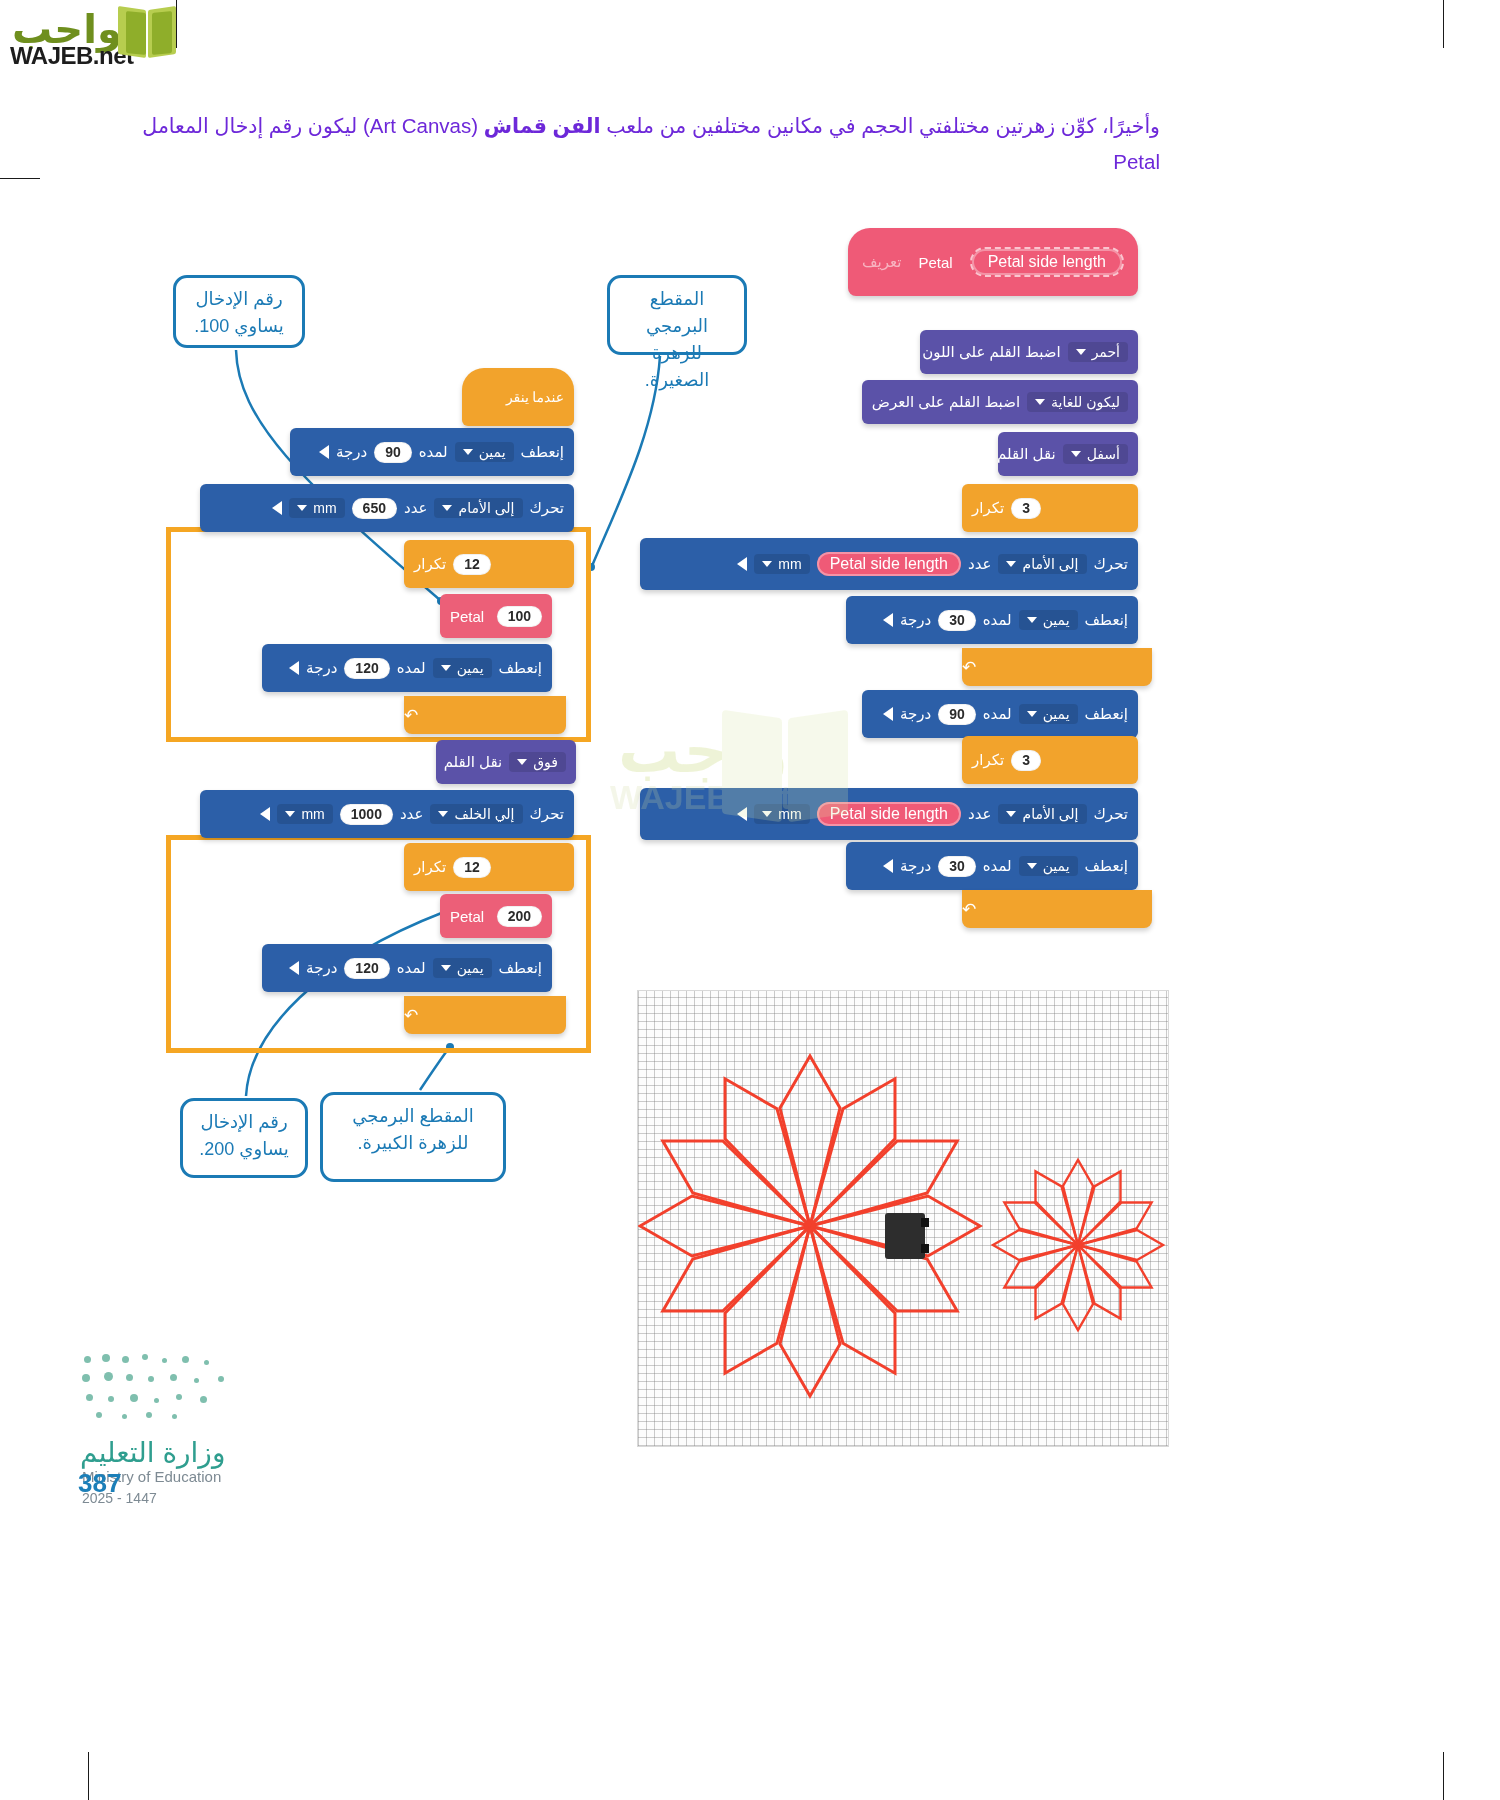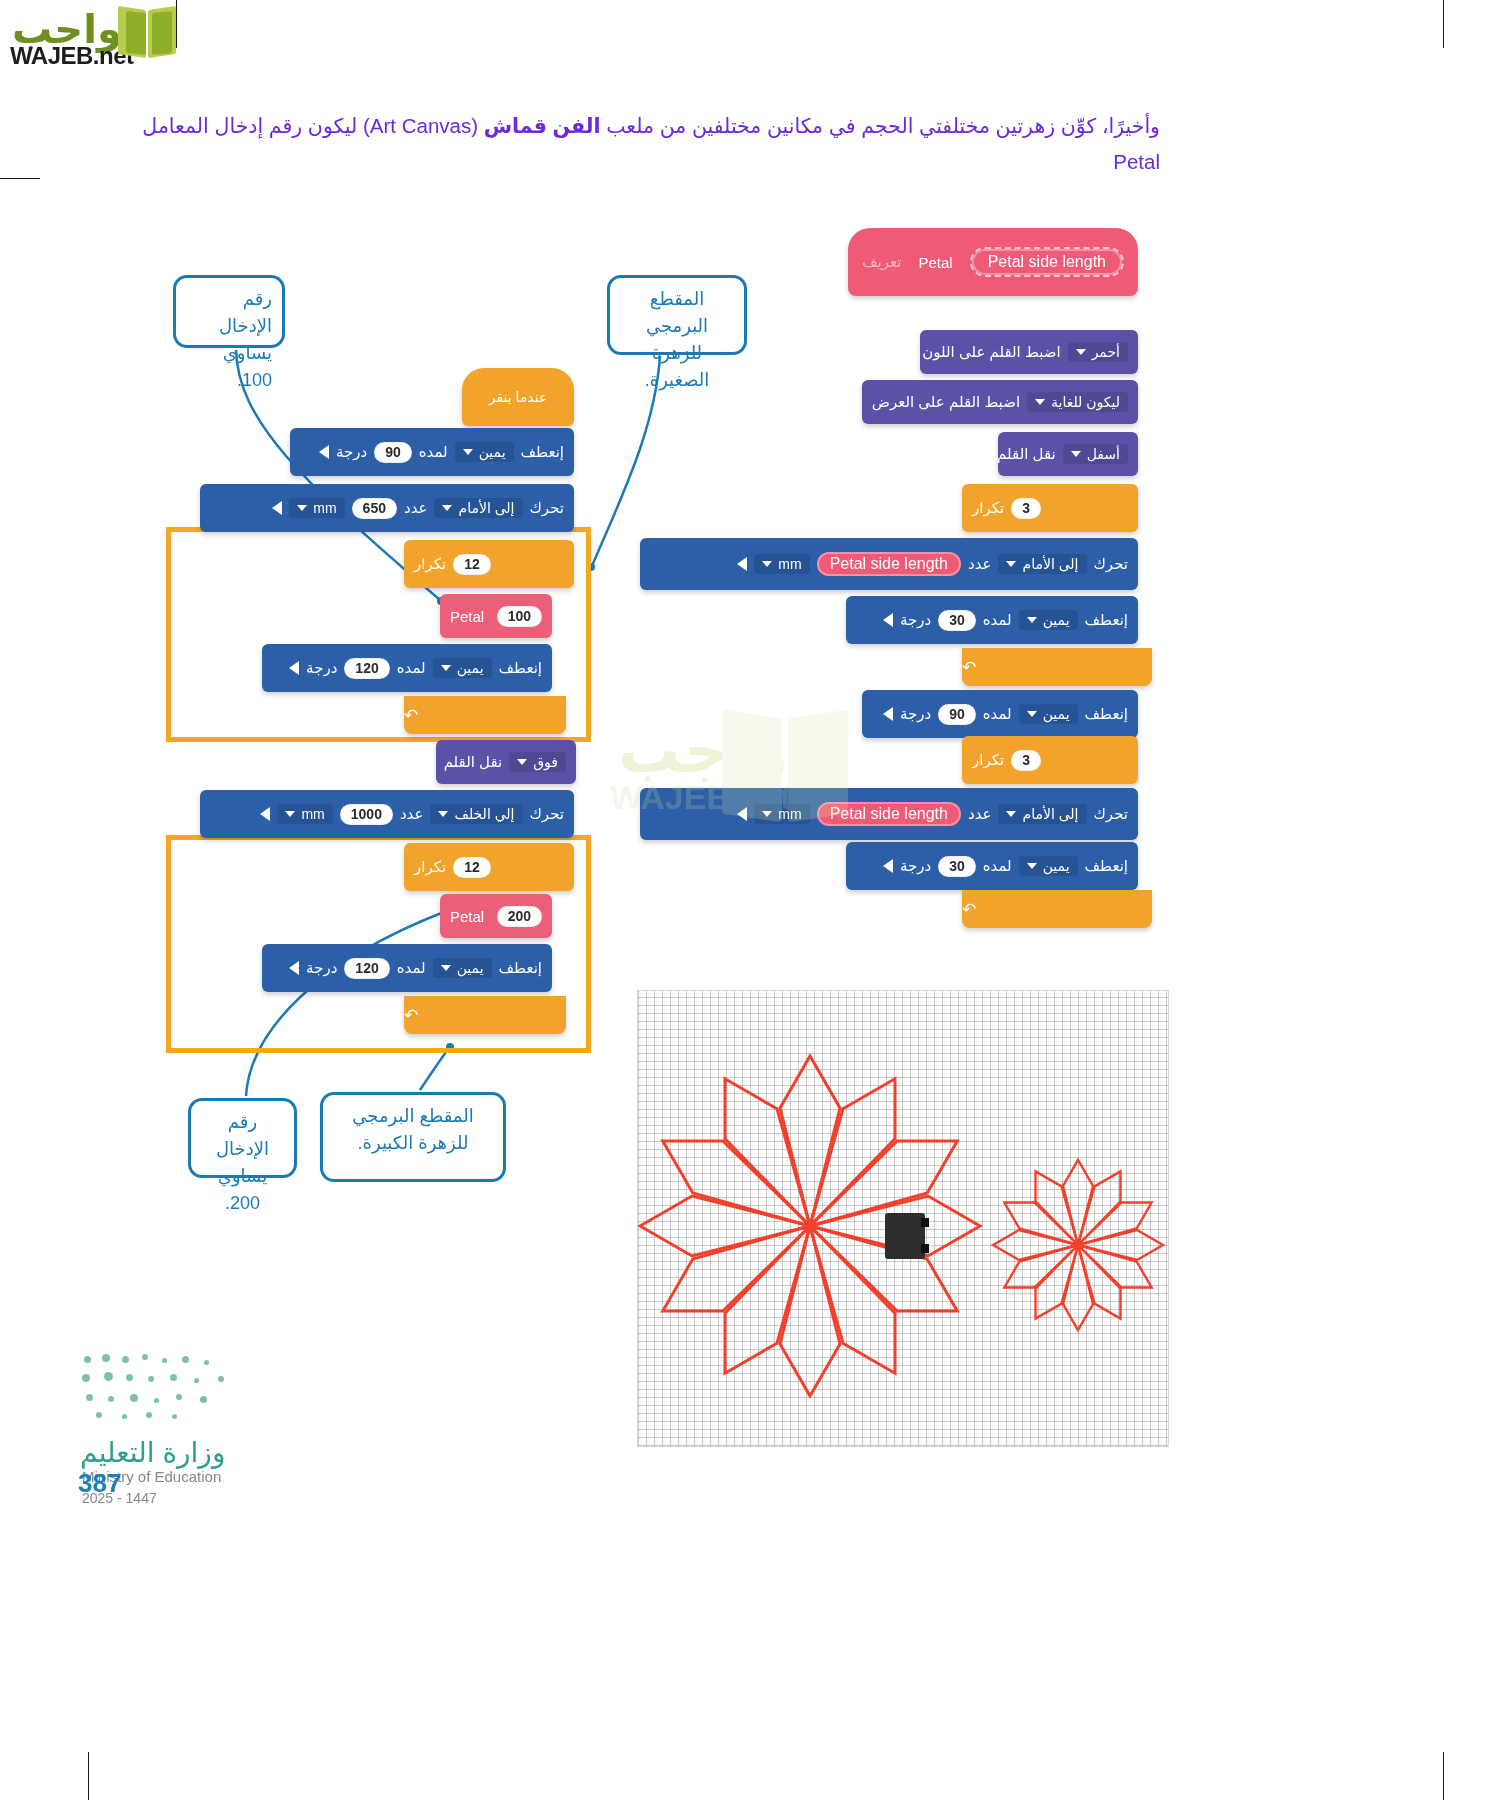--- a/index.html
+++ b/index.html
@@ -40,23 +40,23 @@
   }
   .para b{font-weight:bold;}
   .para .ltr{direction:ltr;unicode-bidi:embed;}
 
   
   .callout{
     position:absolute;border:3px solid #1b7ab5;border-radius:14px;
     background:#ffffff;color:#1b7ab5;direction:rtl;text-align:center;
     font-size:18px;line-height:27px;padding:8px 10px;box-sizing:border-box;
   }
-  #callout-in100{left:173px;top:275px;width:112px;height:73px;text-align:right;}
+  #callout-in100{left:173px;top:275px;width:132px;height:73px;}
   #callout-small{left:607px;top:275px;width:140px;height:80px;}
-  #callout-in200{left:188px;top:1098px;width:109px;height:80px;}
+  #callout-in200{left:180px;top:1098px;width:128px;height:80px;}
   #callout-big{left:320px;top:1092px;width:186px;height:90px;}
 
   svg.leader{position:absolute;left:0;top:0;width:1500px;height:1800px;pointer-events:none;}
 
   
   .hl{position:absolute;border:5px solid #f5a623;box-sizing:border-box;background:transparent;}
   #hl-top{left:166px;top:527px;width:425px;height:215px;}
   #hl-bot{left:166px;top:835px;width:425px;height:218px;}
 
   
@@ -168,21 +168,21 @@
 </svg>
 
 <div class="callout" id="callout-in100">رقم الإدخال يساوي 100.</div>
 <div class="callout" id="callout-small">المقطع البرمجي للزهرة الصغيرة.</div>
 <div class="callout" id="callout-in200">رقم الإدخال يساوي 200.</div>
 <div class="callout" id="callout-big">المقطع البرمجي للزهرة الكبيرة.</div>
 
 <div class="hl" id="hl-top"></div>
 <div class="hl" id="hl-bot"></div>
 
-<div class="blk hat" style="left:462px;top:368px;width:112px;height:58px;justify-content:center;font-size:14px;">
+<div class="blk hat" style="left:462px;top:368px;width:112px;height:58px;font-size:14px;font-family:Liberation Serif, serif;">
   <span>عندما ينقر</span>
 </div>
 
 <div class="blk motion" style="left:290px;top:428px;width:284px;height:48px;justify-content:flex-start;">
   <span>إنعطف</span>
   <span class="drop">
     <span>يمين</span>
     <span class="caret"></span>
   </span>
   <span>لمده</span>

